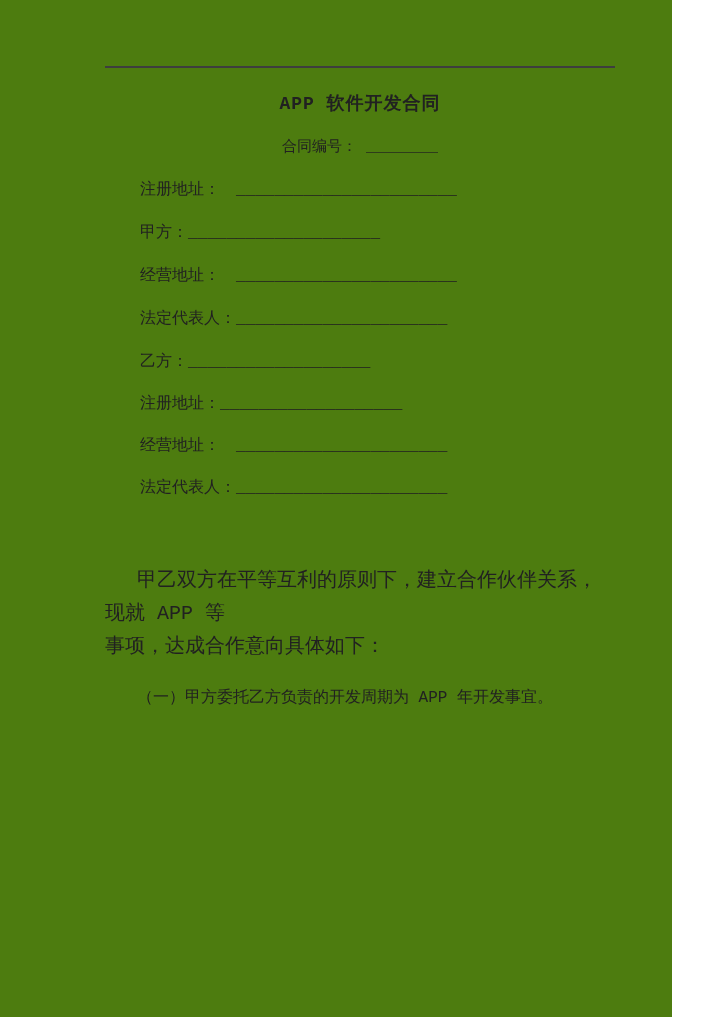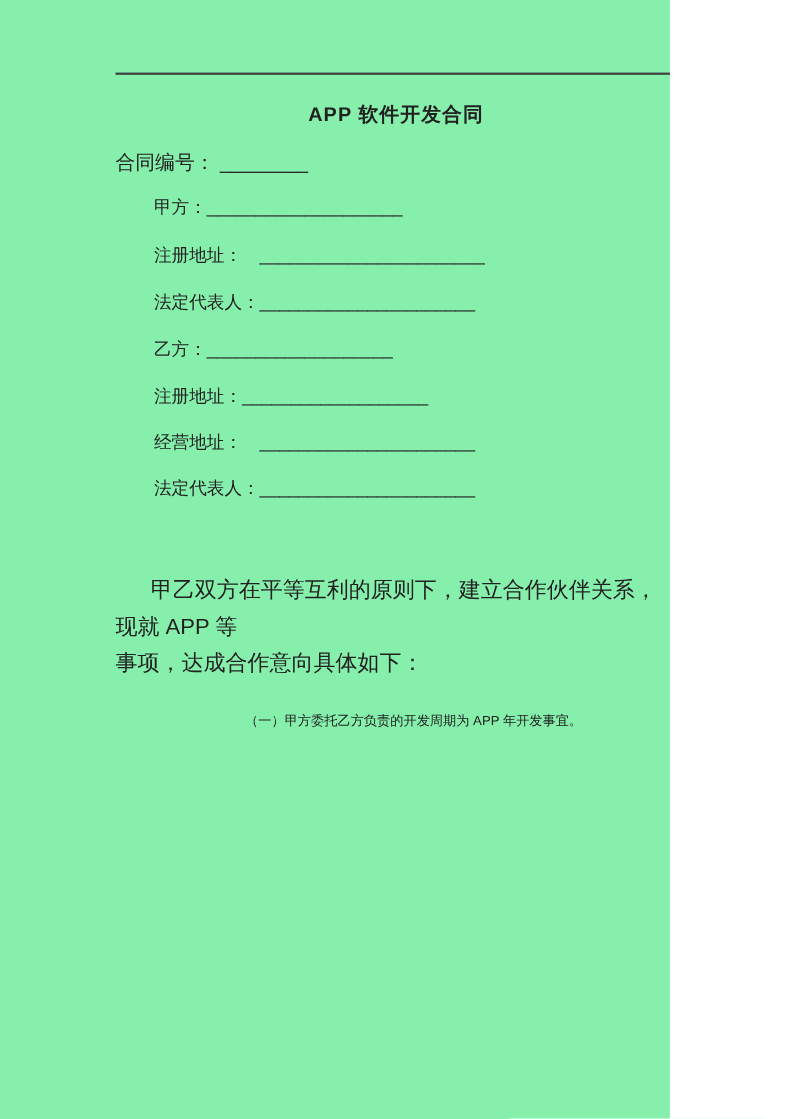--- a/index.html
+++ b/index.html
@@ -1,22 +1,22 @@
 <!DOCTYPE html>
 <html><head>
 <meta charset="utf-8">
 <style>
   html, body { margin: 0; padding: 0; background: #ffffff; }
   .page {
     position: relative;
-    width: 609px;
+    width: 672px;
     height: 1017px;
-    background: #86efac;
+    background: #4d7c0f;
     overflow: hidden;
-    font-family: Liberation Sans, sans-serif;
+    font-family: Liberation Mono, monospace;
     color: #212121;
   }
   .content {
     position: absolute;
     left: 105px;
     top: 66px;
     width: 510px;
   }
   .header-rule {
     height: 0;
@@ -26,22 +26,22 @@
     margin: 25px 0 0 0;
     text-align: center;
     font-size: 18px;
     line-height: 22px;
     font-weight: bold;
     letter-spacing: 1px;
     white-space: pre-wrap;
   }
   .contract-no {
     margin: 22px 0 0 0;
-    text-align: left;
-    font-size: 18px;
+    text-align: center;
+    font-size: 15px;
     line-height: 22px;
     white-space: pre-wrap;
   }
   .party { margin: 0; }
   .party-a { margin-top: 20px; }
   .party-b { margin-top: 20px; }
   .field-line {
     margin: 0 0 21px 35px;
     font-size: 16px;
     line-height: 22px;
@@ -57,44 +57,44 @@
     white-space: pre-wrap;
   }
   .article-heading {
     margin: 21px 0 0 35px;
     font-size: 19px;
     line-height: 24px;
     font-weight: bold;
     white-space: pre-wrap;
   }
   .item {
-    font-size: 12px;
+    font-size: 16px;
     line-height: 33px;
     text-indent: 32px;
     white-space: pre-wrap;
-    text-align: center;
   }
   .item-1 { margin: 19px 0 0 0; }
   .item-2 { margin: 17px 0 0 0; }
 </style>
 </head>
 <body>
 
 <div class="page">
   <div class="content">
 
     <div class="header-rule"></div>
 
     <h1 class="doc-title">APP 软件开发合同</h1>
 
     <p class="contract-no"><span>合同编号：</span><span class="blank"> ________</span></p>
 
     <div class="party party-a">
+      <p class="field-line"><span>注册地址：</span><span class="blank">　_______________________</span></p>
       <p class="field-line"><span>甲方：</span><span class="blank">____________________</span></p>
-      <p class="field-line"><span>注册地址：</span><span class="blank">　_______________________</span></p>
+      <p class="field-line"><span>经营地址：</span><span class="blank">　_______________________</span></p>
       <p class="field-line"><span>法定代表人：</span><span class="blank">______________________</span></p>
     </div>
 
     <div class="party party-b">
       <p class="field-line"><span>乙方：</span><span class="blank">___________________</span></p>
       <p class="field-line"><span>注册地址：</span><span class="blank">___________________</span></p>
       <p class="field-line"><span>经营地址：</span><span class="blank">　______________________</span></p>
       <p class="field-line"><span>法定代表人：</span><span class="blank">______________________</span></p>
     </div>
 

